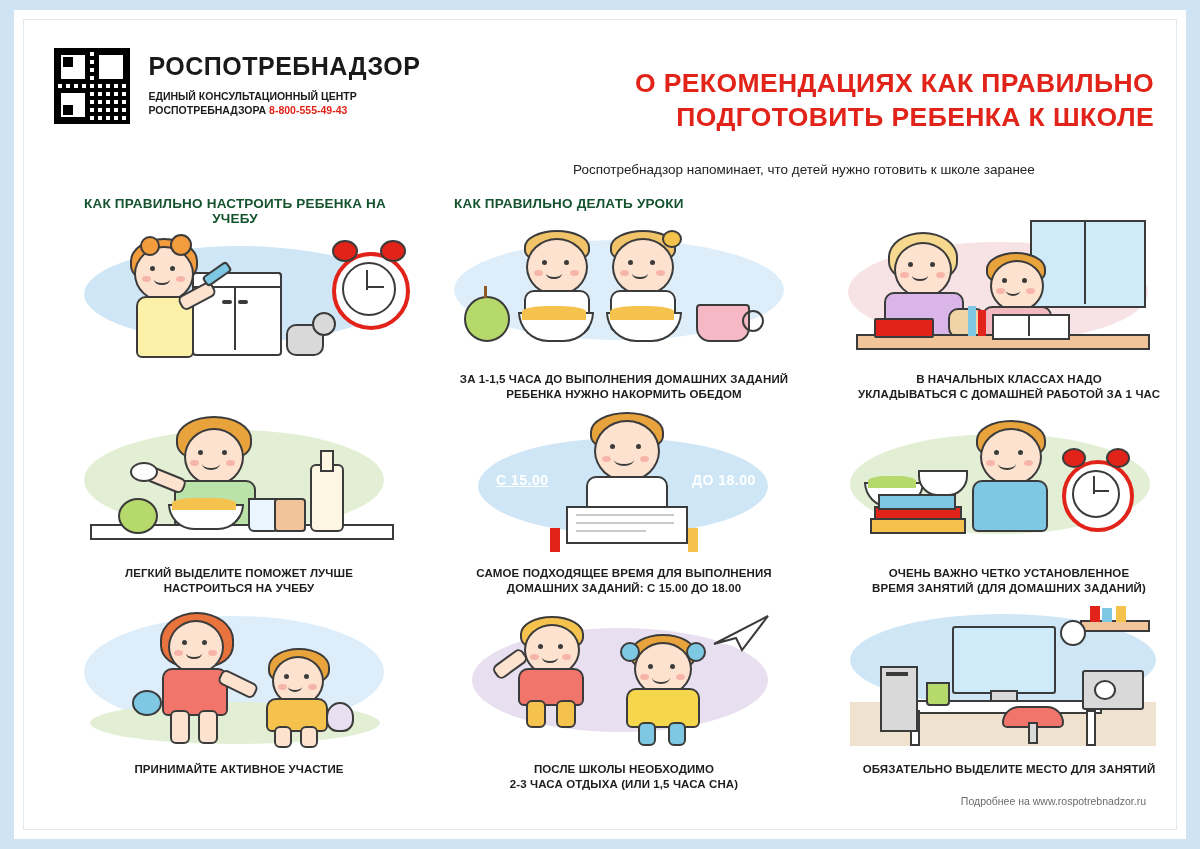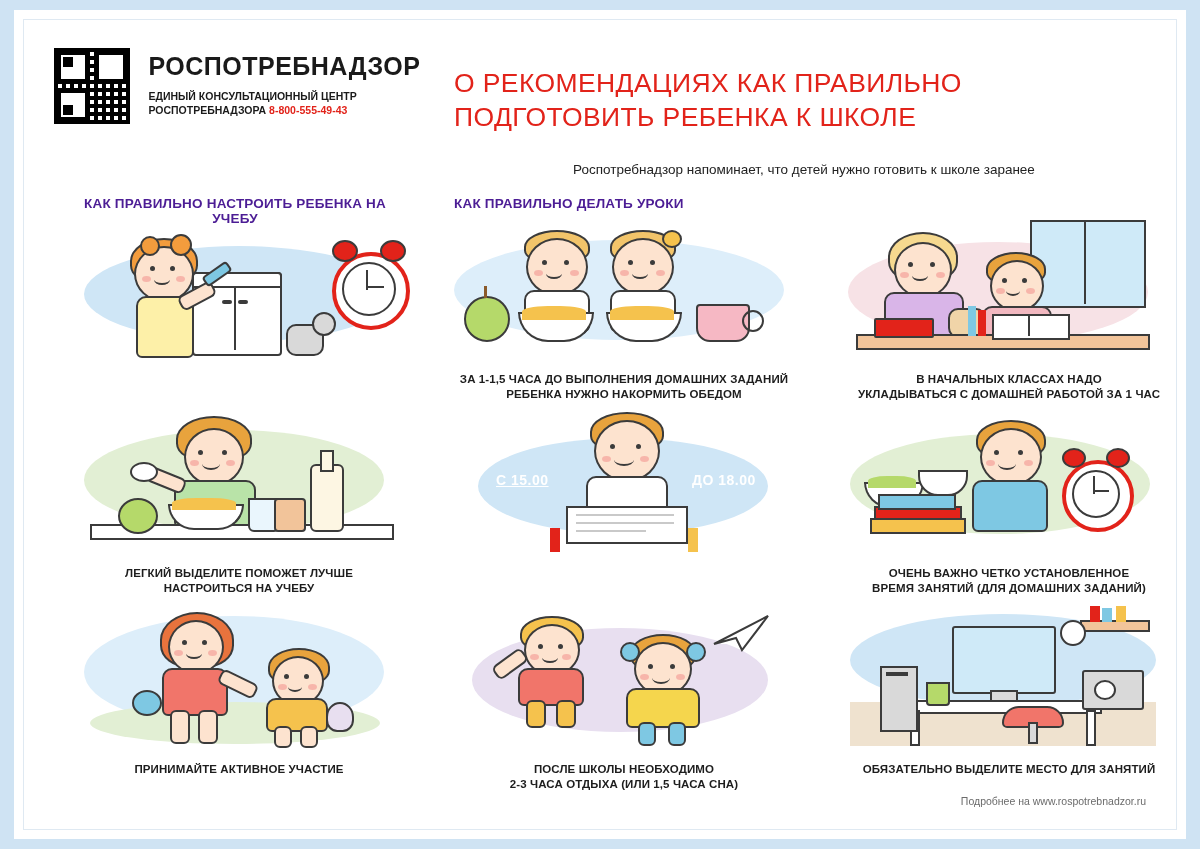--- a/index.html
+++ b/index.html
@@ -52,30 +52,30 @@
     font-size:25px;font-weight:bold;letter-spacing:.5px;color:#1a1a1a;
     margin-top:4px;
   }
   .brand-sub{
     font-size:10.5px;color:#1a1a1a;line-height:14px;margin-top:8px;font-weight:bold;
   }
   .phone{color:#e2231a;font-weight:bold;}
 
   .title{
     position:absolute;left:430px;top:46px;width:700px;
-    text-align:left;color:#e2231a;font-weight:normal;
+    text-align:right;color:#e2231a;font-weight:bold;
     font-size:26.5px;line-height:34px;letter-spacing:.4px;
   }
   .subtitle{
     position:absolute;left:430px;top:142px;width:700px;
     text-align:center;color:#222;font-size:13.5px;
   }
 
   .col-head{
-    position:absolute;color:#4c1d95;font-weight:bold;font-size:13.5px;
+    position:absolute;color:#14532d;font-weight:bold;font-size:13.5px;
     letter-spacing:.2px;
   }
   #head-left{left:36px;top:176px;width:350px;text-align:center;}
   #head-mid{left:430px;top:176px;width:700px;text-align:left;}
 
   
   .cell{position:absolute;}
   .art{position:relative;width:100%;height:150px;}
   .cap{
     text-align:center;color:#1d1d1d;font-size:11.5px;line-height:15px;
@@ -301,20 +301,24 @@
 
       <div class="obj" style="left:122px;top:96px;width:118px;height:34px;background:#fff;"></div>
       <div class="obj" style="left:132px;top:104px;width:98px;height:2px;background:#c9c9c9;border:none;"></div>
       <div class="obj" style="left:132px;top:112px;width:98px;height:2px;background:#c9c9c9;border:none;"></div>
       <div class="obj" style="left:132px;top:120px;width:70px;height:2px;background:#c9c9c9;border:none;"></div>
       <div class="obj" style="left:106px;top:118px;width:10px;height:24px;background:#e2231a;border:none;"></div>
       <div class="obj" style="left:244px;top:118px;width:10px;height:24px;background:#f5c24d;border:none;"></div>
       <div class="txt-badge" style="left:52px;top:62px;text-decoration:underline;">С 15.00</div>
       <div class="txt-badge" style="left:248px;top:62px;">ДО 18.00</div>
     </div>
+    <div class="cap">
+      <div>САМОЕ ПОДХОДЯЩЕЕ ВРЕМЯ ДЛЯ ВЫПОЛНЕНИЯ</div>
+      <div>ДОМАШНИХ ЗАДАНИЙ: С 15.00 ДО 18.00</div>
+    </div>
   </div>
 
   <div class="cell" style="left:820px;top:390px;width:330px;">
     <div class="art">
       <div class="blob blob-green" style="left:6px;top:24px;width:300px;height:100px;"></div>
 
       <div class="hair" style="left:132px;top:10px;width:66px;height:36px;background:#e8a33d;border:2.5px solid #3b3b3b;"></div>
       <div class="head" style="left:136px;top:18px;width:58px;height:54px;"></div>
       <div class="eye" style="left:150px;top:40px;"></div>
       <div class="eye" style="left:174px;top:40px;"></div>

